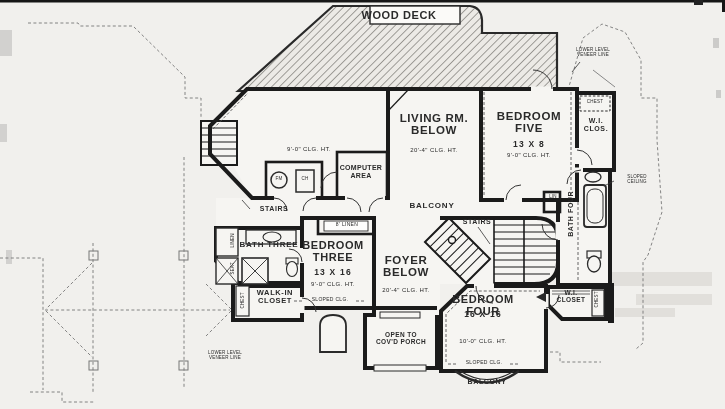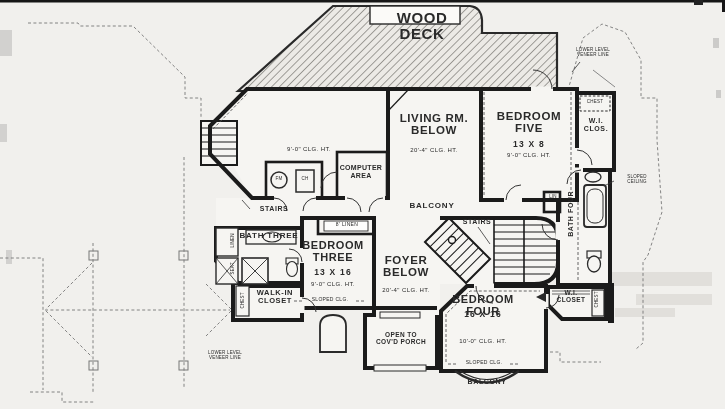--- a/index.html
+++ b/index.html
@@ -233,21 +233,21 @@
   </g>
 
   <g stroke="#333" stroke-width="0.8" fill="none">
     <line x1="250" y1="209" x2="242" y2="200"></line>
     <line x1="478" y1="227" x2="490" y2="244"></line>
     <line x1="614" y1="181" x2="604" y2="186"></line>
     <line x1="580" y1="62" x2="572" y2="72"></line>
   </g>
 </svg>
 
-  <div class="lbl sm deckbox" style="left:377px;top:10px;width:90px;font-size:15px;">WOOD DECK</div>
+  <div class="lbl sm deckbox" style="left:354px;top:10px;width:90px;font-size:11px;">WOOD DECK</div>
 
   <div class="lbl micro" style="left:569px;top:48px;width:48px;">LOWER LEVEL
 VENEER LINE</div>
 
   <div class="lbl room-clg" style="left:246px;top:146px;width:126px;">9'-0" CLG. HT.</div>
 
   <div class="lbl" style="left:333px;top:164px;width:56px;font-size:7px;font-weight:bold;">COMPUTER
 AREA</div>
 
   <div class="lbl room-name" style="left:394px;top:112px;width:80px;font-size:11.5px;">LIVING RM.
@@ -267,21 +267,21 @@
 CEILING</div>
   <div class="lbl micro" style="left:543px;top:195px;width:20px;">LIN</div>
   <div class="lbl sm vert" style="left:539px;top:210px;width:64px;">BATH FOUR</div>
 
   <div class="lbl sm" style="left:252px;top:205px;width:44px;">STAIRS</div>
   <div class="lbl med" style="left:404px;top:202px;width:56px;">BALCONY</div>
   <div class="lbl sm" style="left:455px;top:218px;width:44px;">STAIRS</div>
   <div class="lbl tiny" style="left:321px;top:222px;width:52px;">8' LINEN</div>
 
   <div class="lbl micro vert" style="left:216px;top:238px;width:34px;">LINEN</div>
-  <div class="lbl med" style="left:236px;top:232px;width:66px;">BATH THREE</div>
+  <div class="lbl med" style="left:236px;top:241px;width:66px;">BATH THREE</div>
   <div class="lbl micro vert" style="left:216px;top:266px;width:34px;">SEAT</div>
 
   <div class="lbl room-name" style="left:297px;top:240px;width:72px;">BEDROOM
 THREE</div>
   <div class="lbl room-size" style="left:297px;top:268px;width:72px;">13 X 16</div>
   <div class="lbl room-clg" style="left:297px;top:281px;width:72px;">9'-0" CLG. HT.</div>
 
   <div class="lbl micro vert" style="left:228px;top:298px;width:30px;">CHEST</div>
   <div class="lbl sm" style="left:248px;top:289px;width:54px;font-size:7.5px;">WALK-IN
 CLOSET</div>

